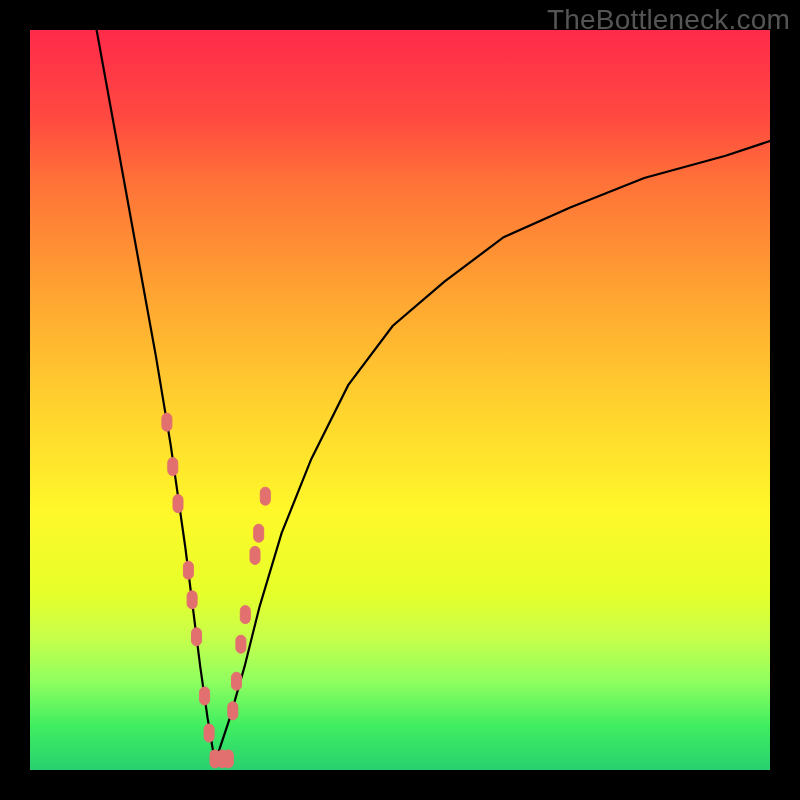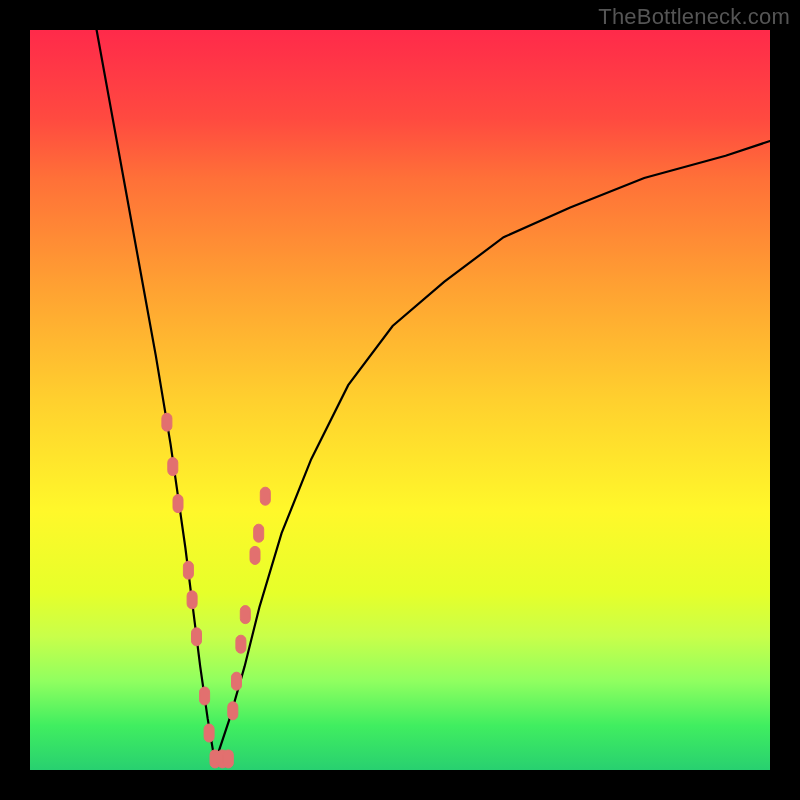--- a/index.html
+++ b/index.html
@@ -39,21 +39,21 @@
       #90ff60 88%,
       #40ee60 94%,
       #28d070 100%
     );
   }
   .watermark {
     position: absolute;
     top: 4px;
     right: 10px;
     color: #555;
-    font-size: 22px;
+    font-size: 28px;
     letter-spacing: 0.2px;
     font-weight: 400;
     user-select: none;
   }
   svg.curves {
     position: absolute;
     left: 0;
     top: 0;
     width: 740px;
     height: 740px;

